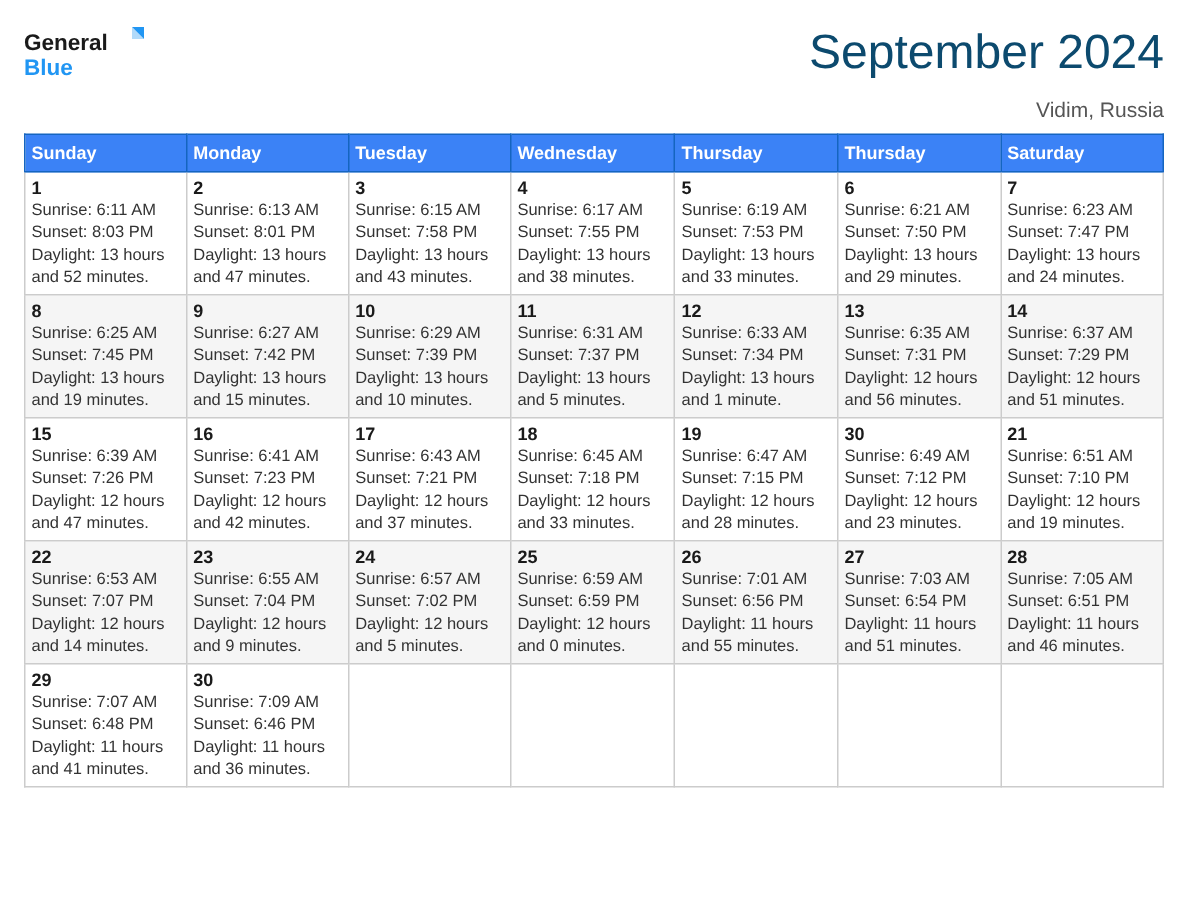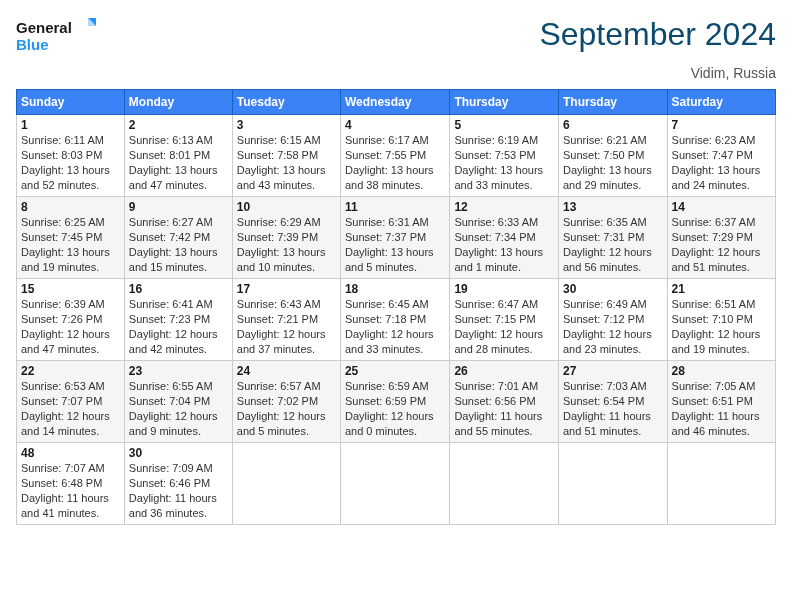--- a/index.html
+++ b/index.html
@@ -288,21 +288,21 @@
           </td>
           <td>
         <span class="day-number">28</span>
         <div class="day-info">
           Sunrise: 7:05 AM<br>Sunset: 6:51 PM<br>Daylight: 11 hours and 46 minutes.
         </div>
           </td>
         </tr>
         <tr>
           <td>
-        <span class="day-number">48</span>
+        <span class="day-number">29</span>
         <div class="day-info">
           Sunrise: 7:07 AM<br>Sunset: 6:48 PM<br>Daylight: 11 hours and 41 minutes.
         </div>
           </td>
           <td>
         <span class="day-number">30</span>
         <div class="day-info">
           Sunrise: 7:09 AM<br>Sunset: 6:46 PM<br>Daylight: 11 hours and 36 minutes.
         </div>
           </td>

